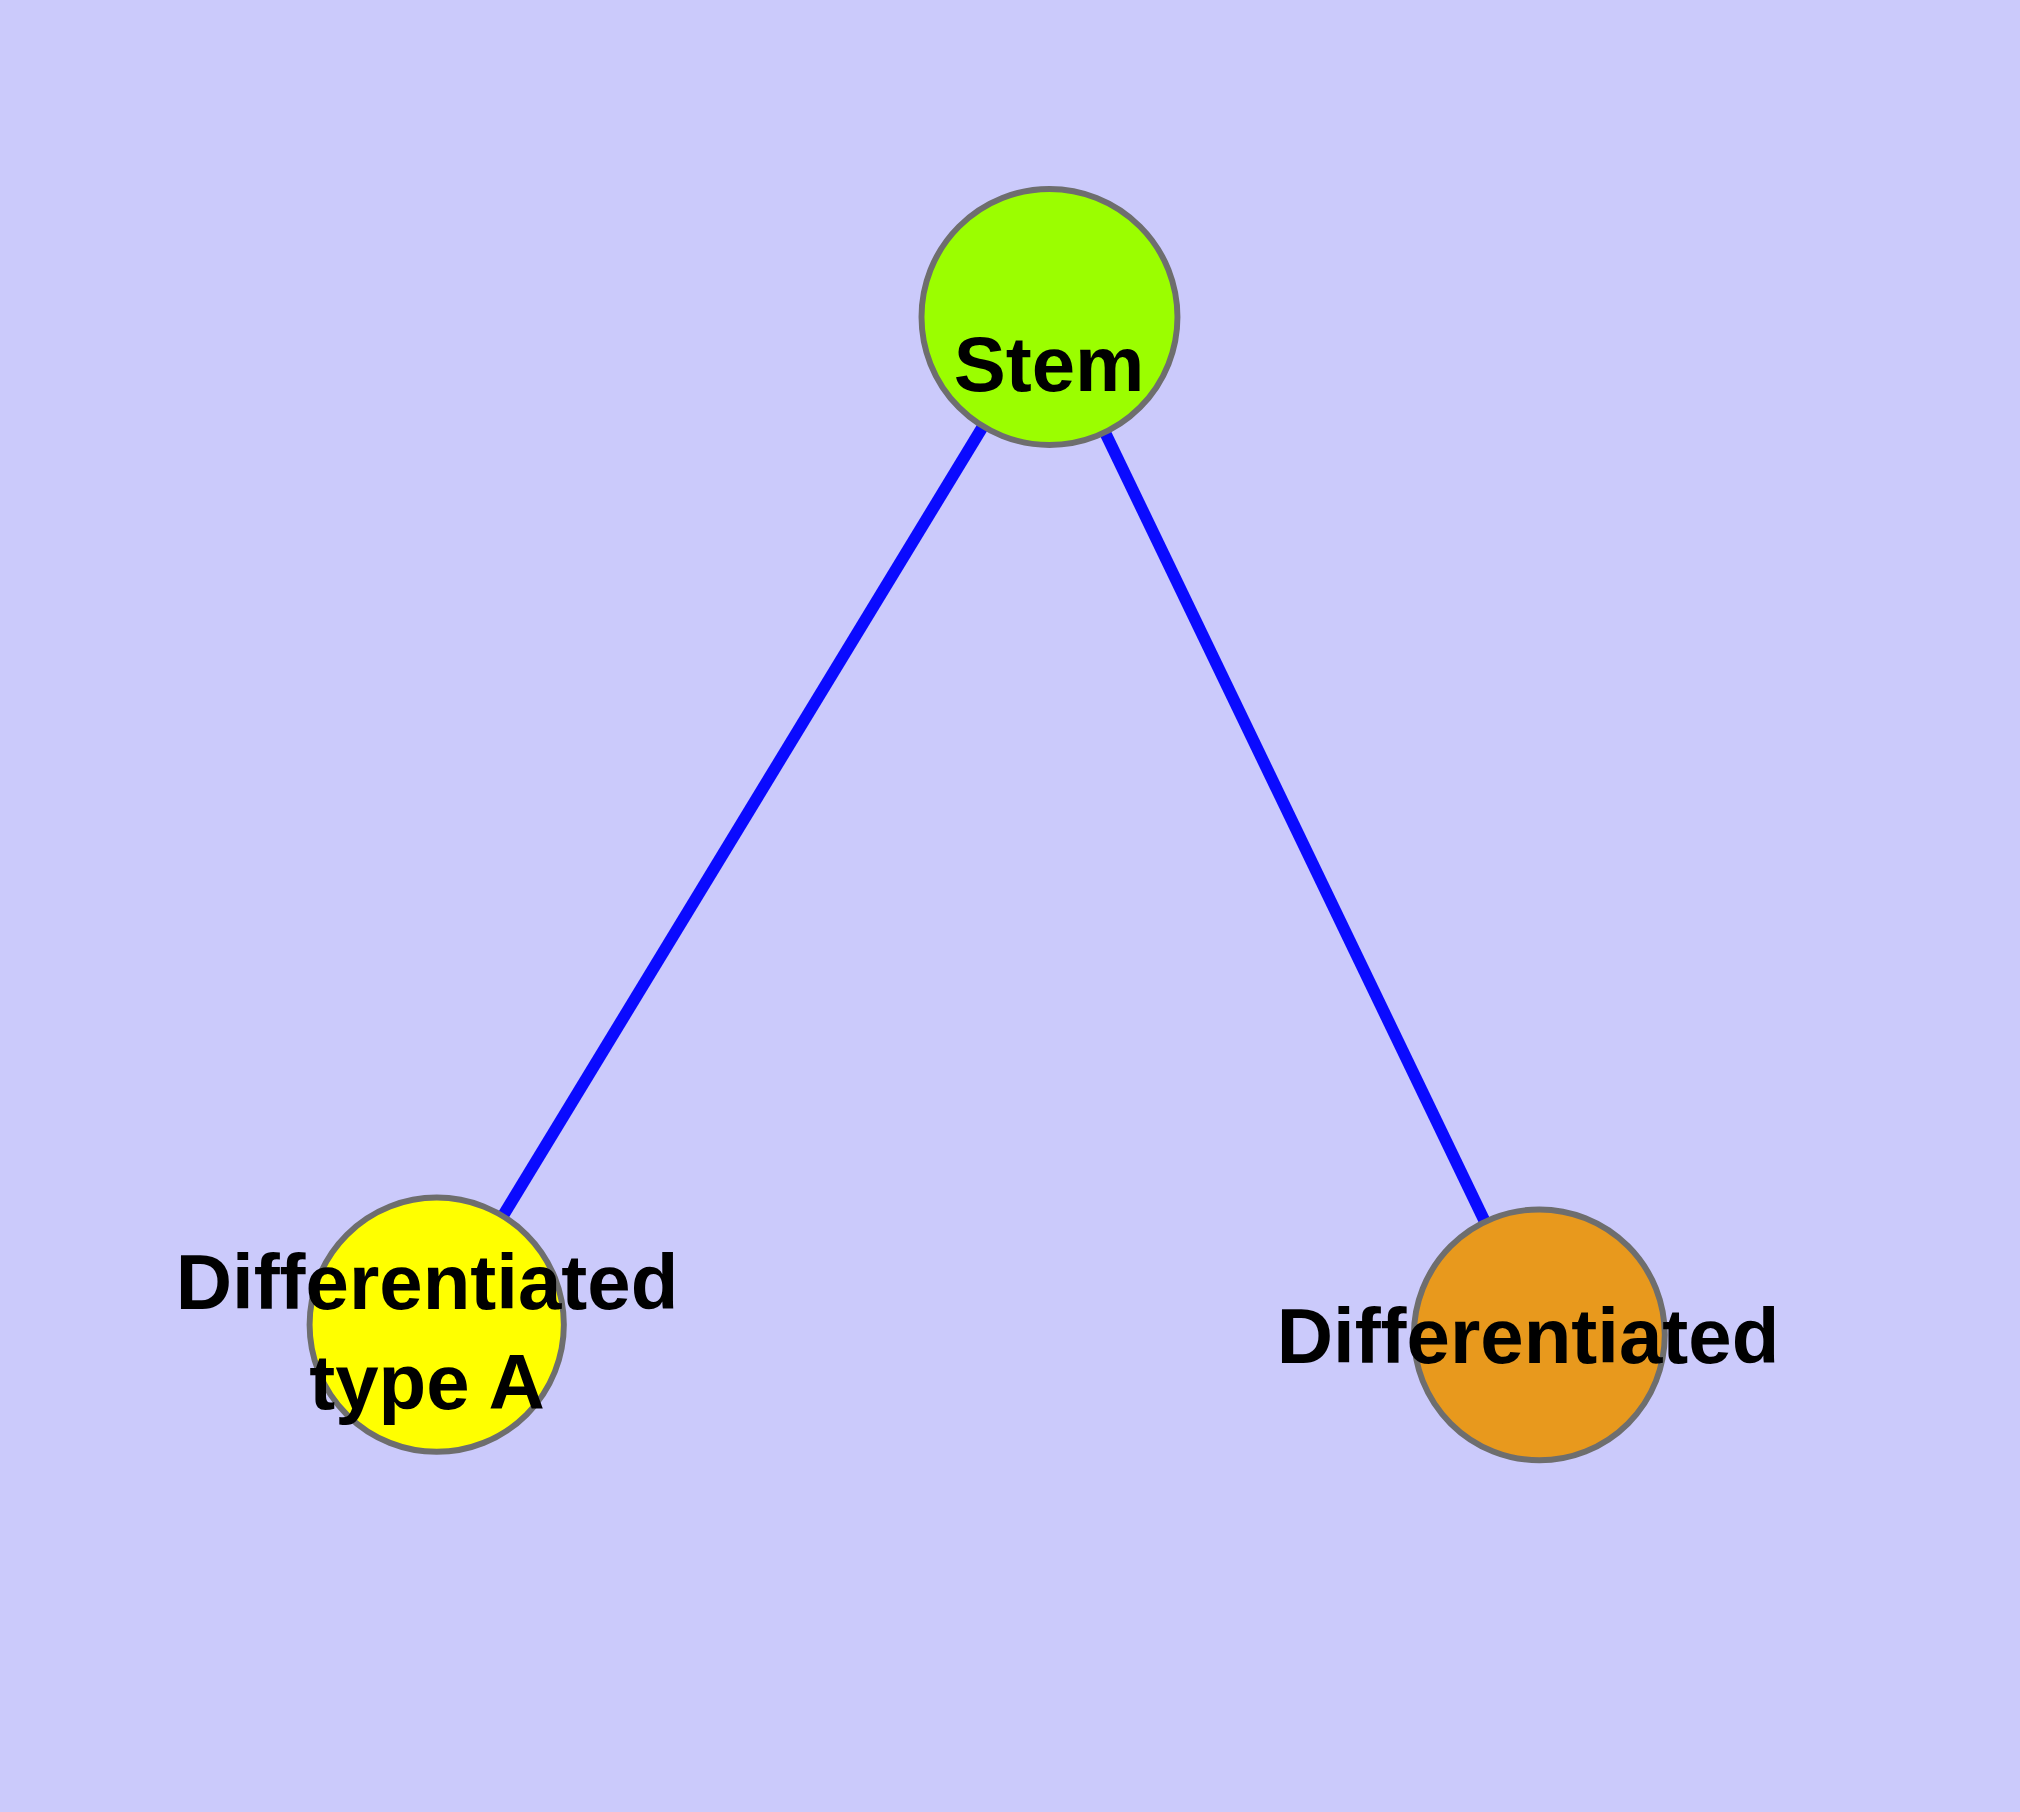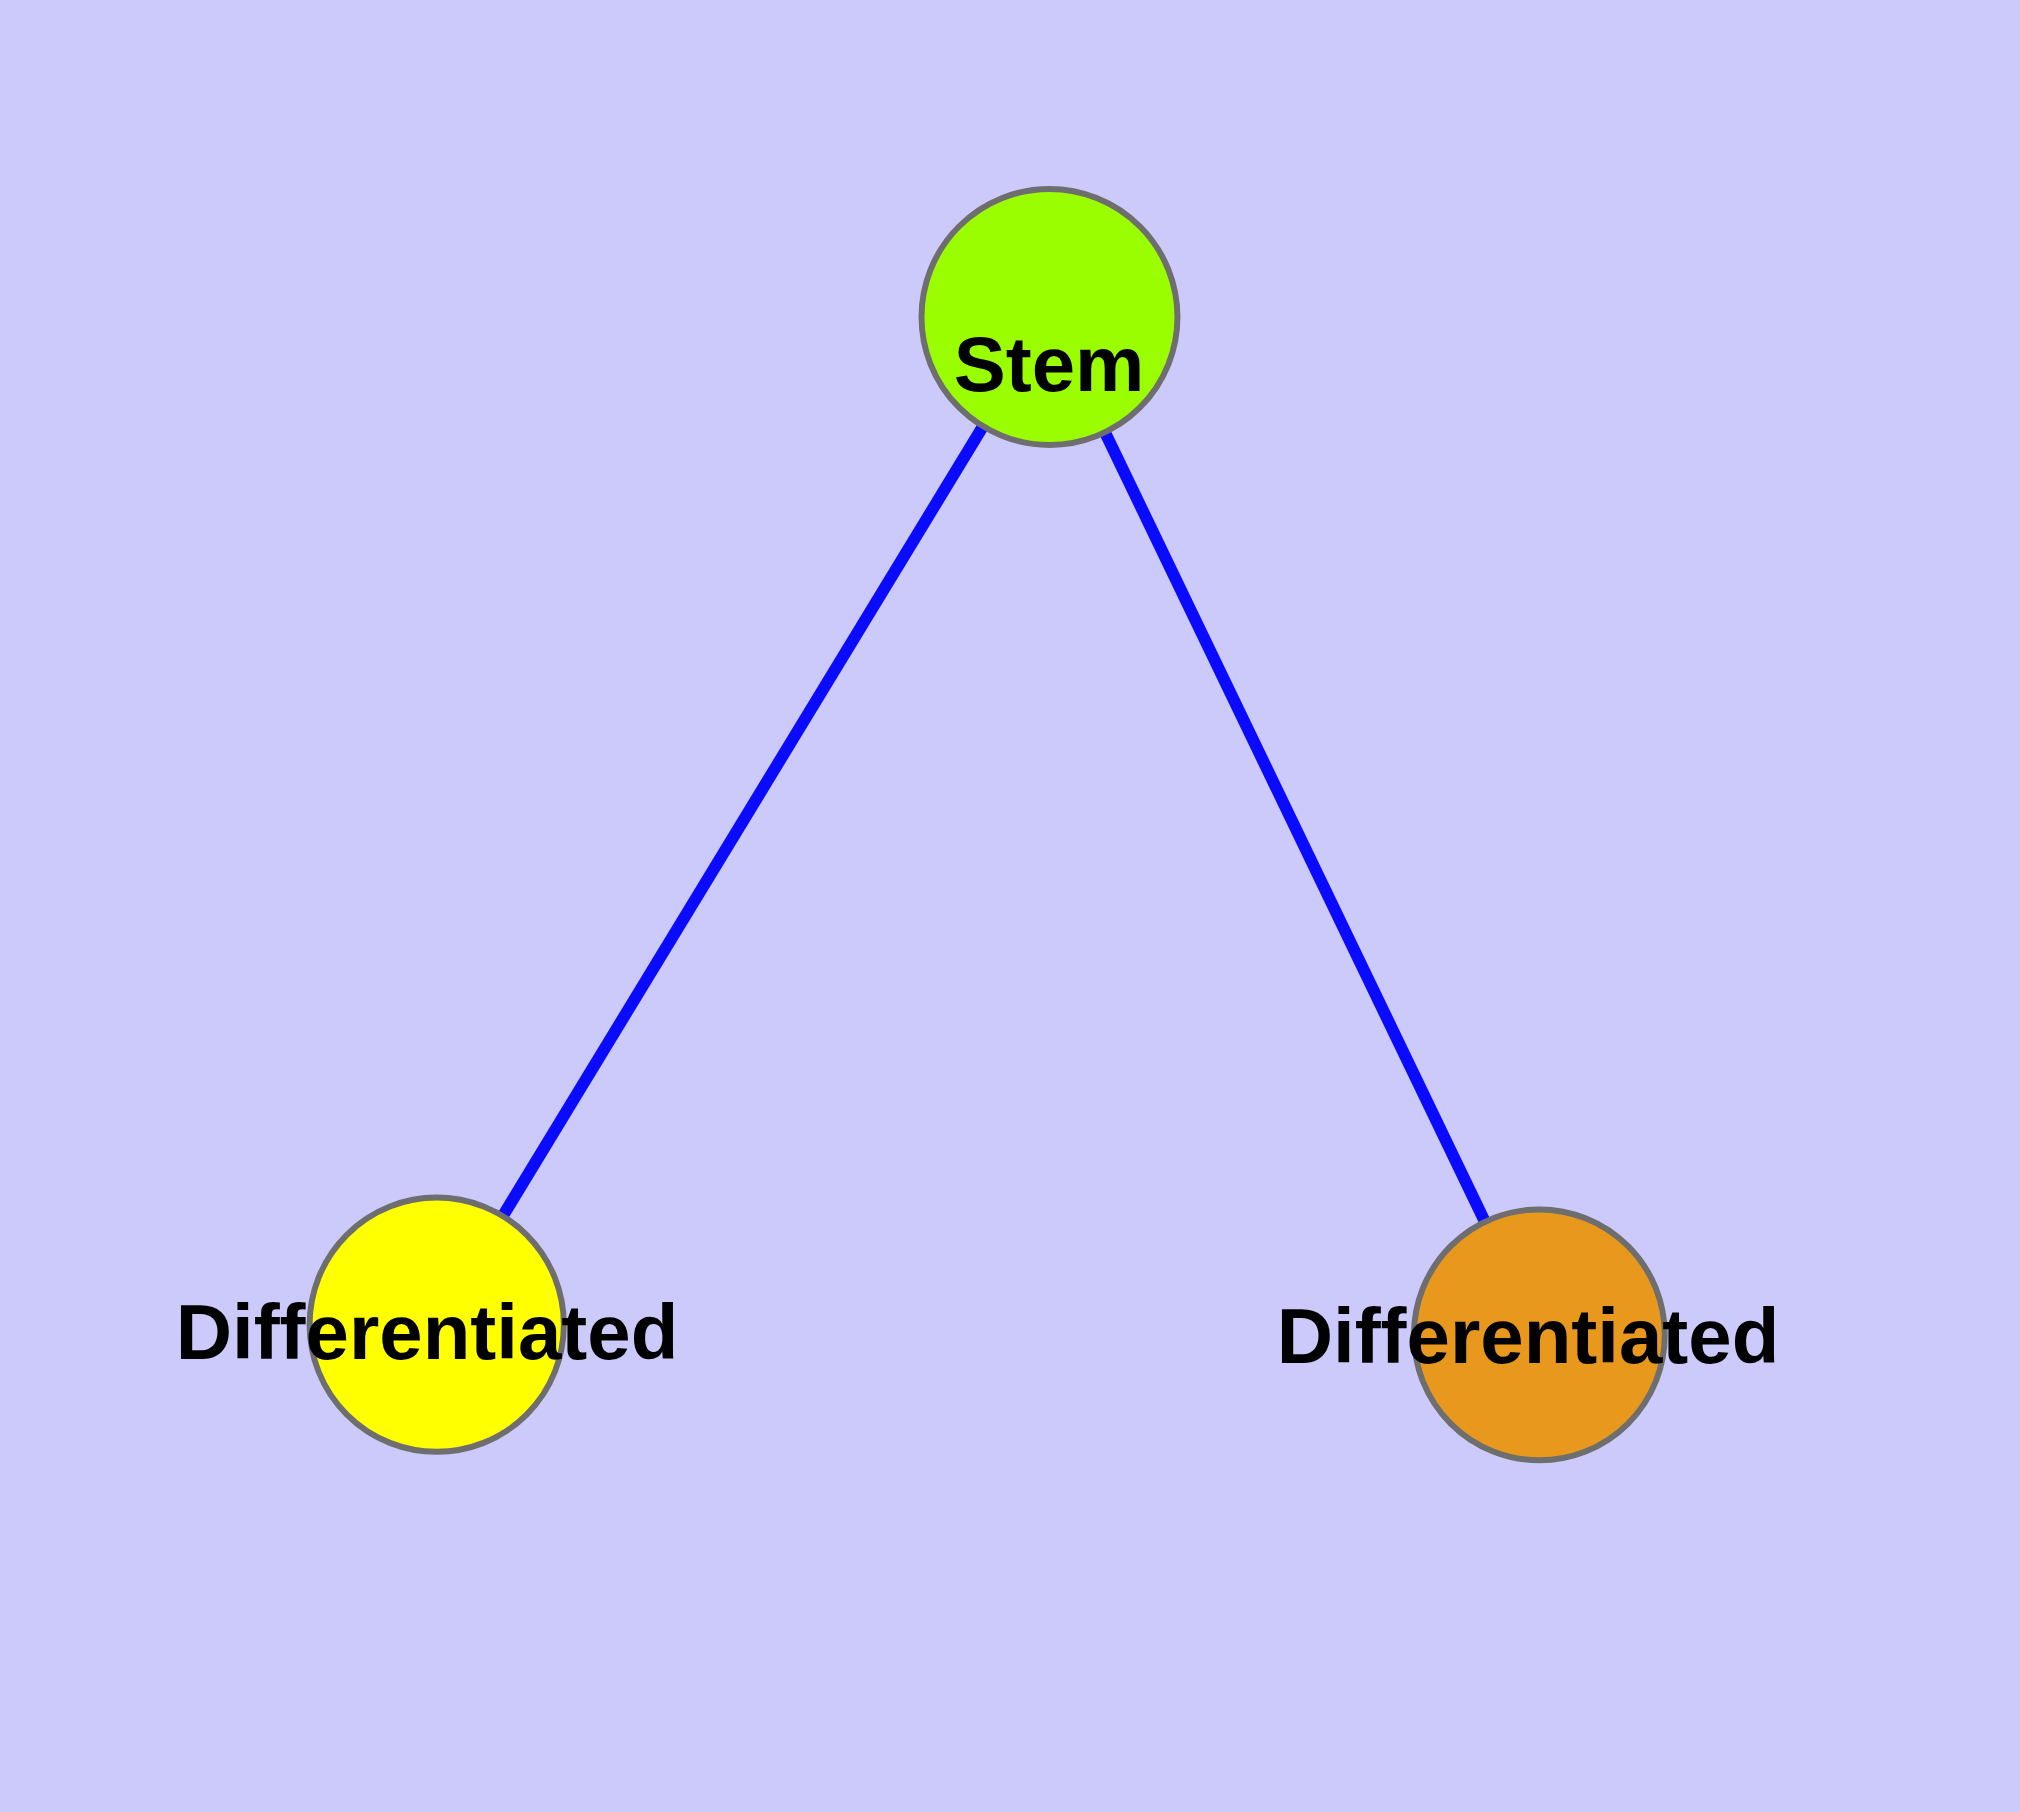--- a/index.html
+++ b/index.html
@@ -57,20 +57,21 @@
 
     <circle class="vertex" cx="515" cy="1563" r="150" fill="#FFFF00"></circle>
 
     <circle class="vertex" cx="1816" cy="1575" r="148" fill="#E8991D"></circle>
   </svg>
 
   <div class="node-label" style="left: 1049px; top: 317px; color: #000000; margin-top: 47px;">Stem</div>
 
   <div class="node-label" style="left: 427px; top: 1332px; color: rgb(0, 0, 0);">
     <div>Differentiated</div>
+    <div>type A</div>
   </div>
 
   <div class="node-label" style="left: 1528px; top: 1336px; color: rgb(0, 0, 0);">
     <div>Differentiated</div>
   </div>
 
 </div>
 
 
 </body></html>

